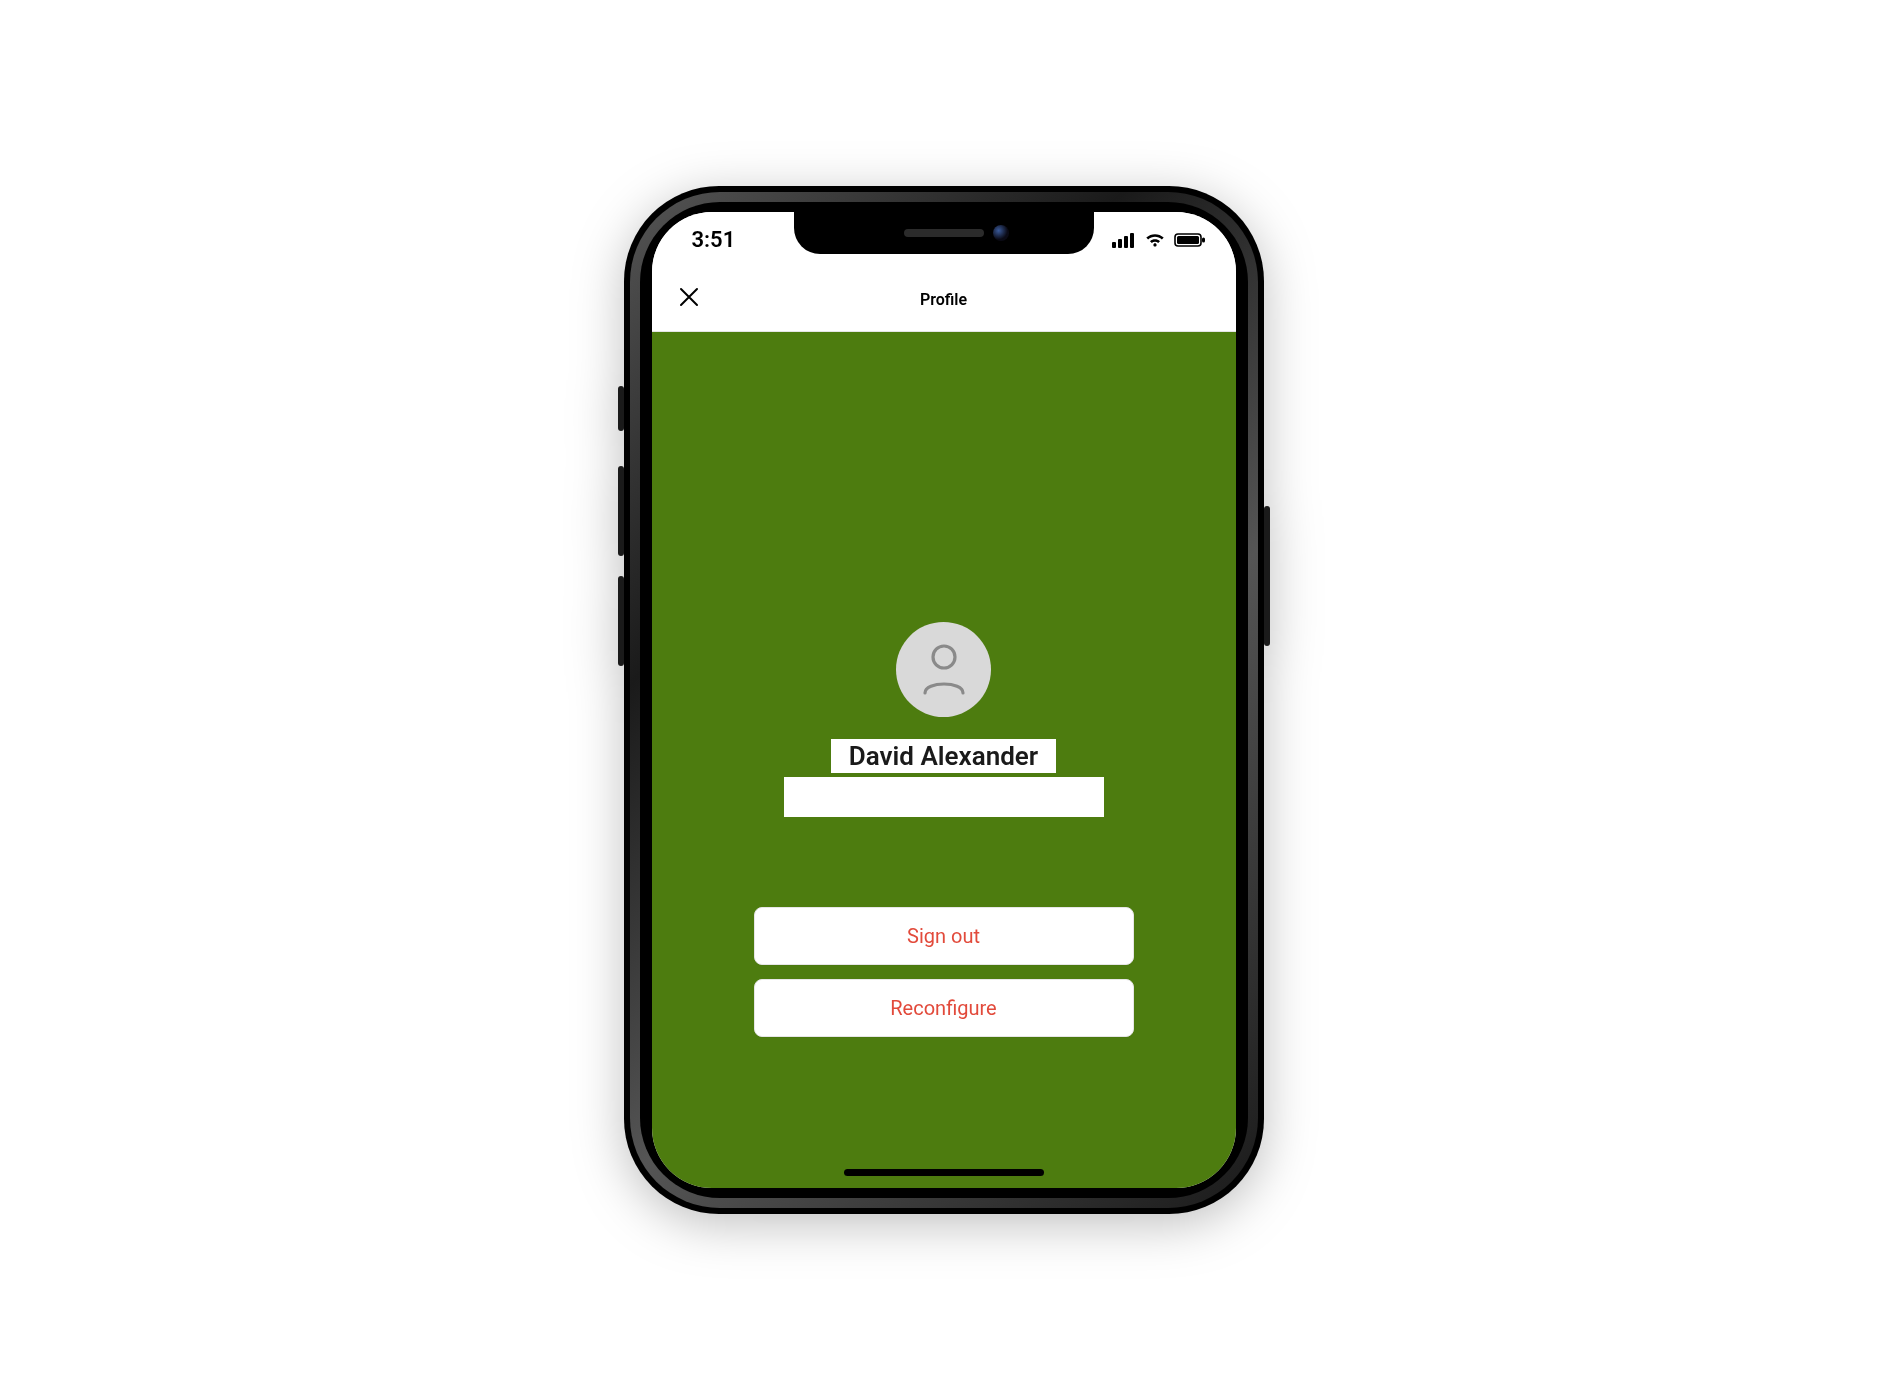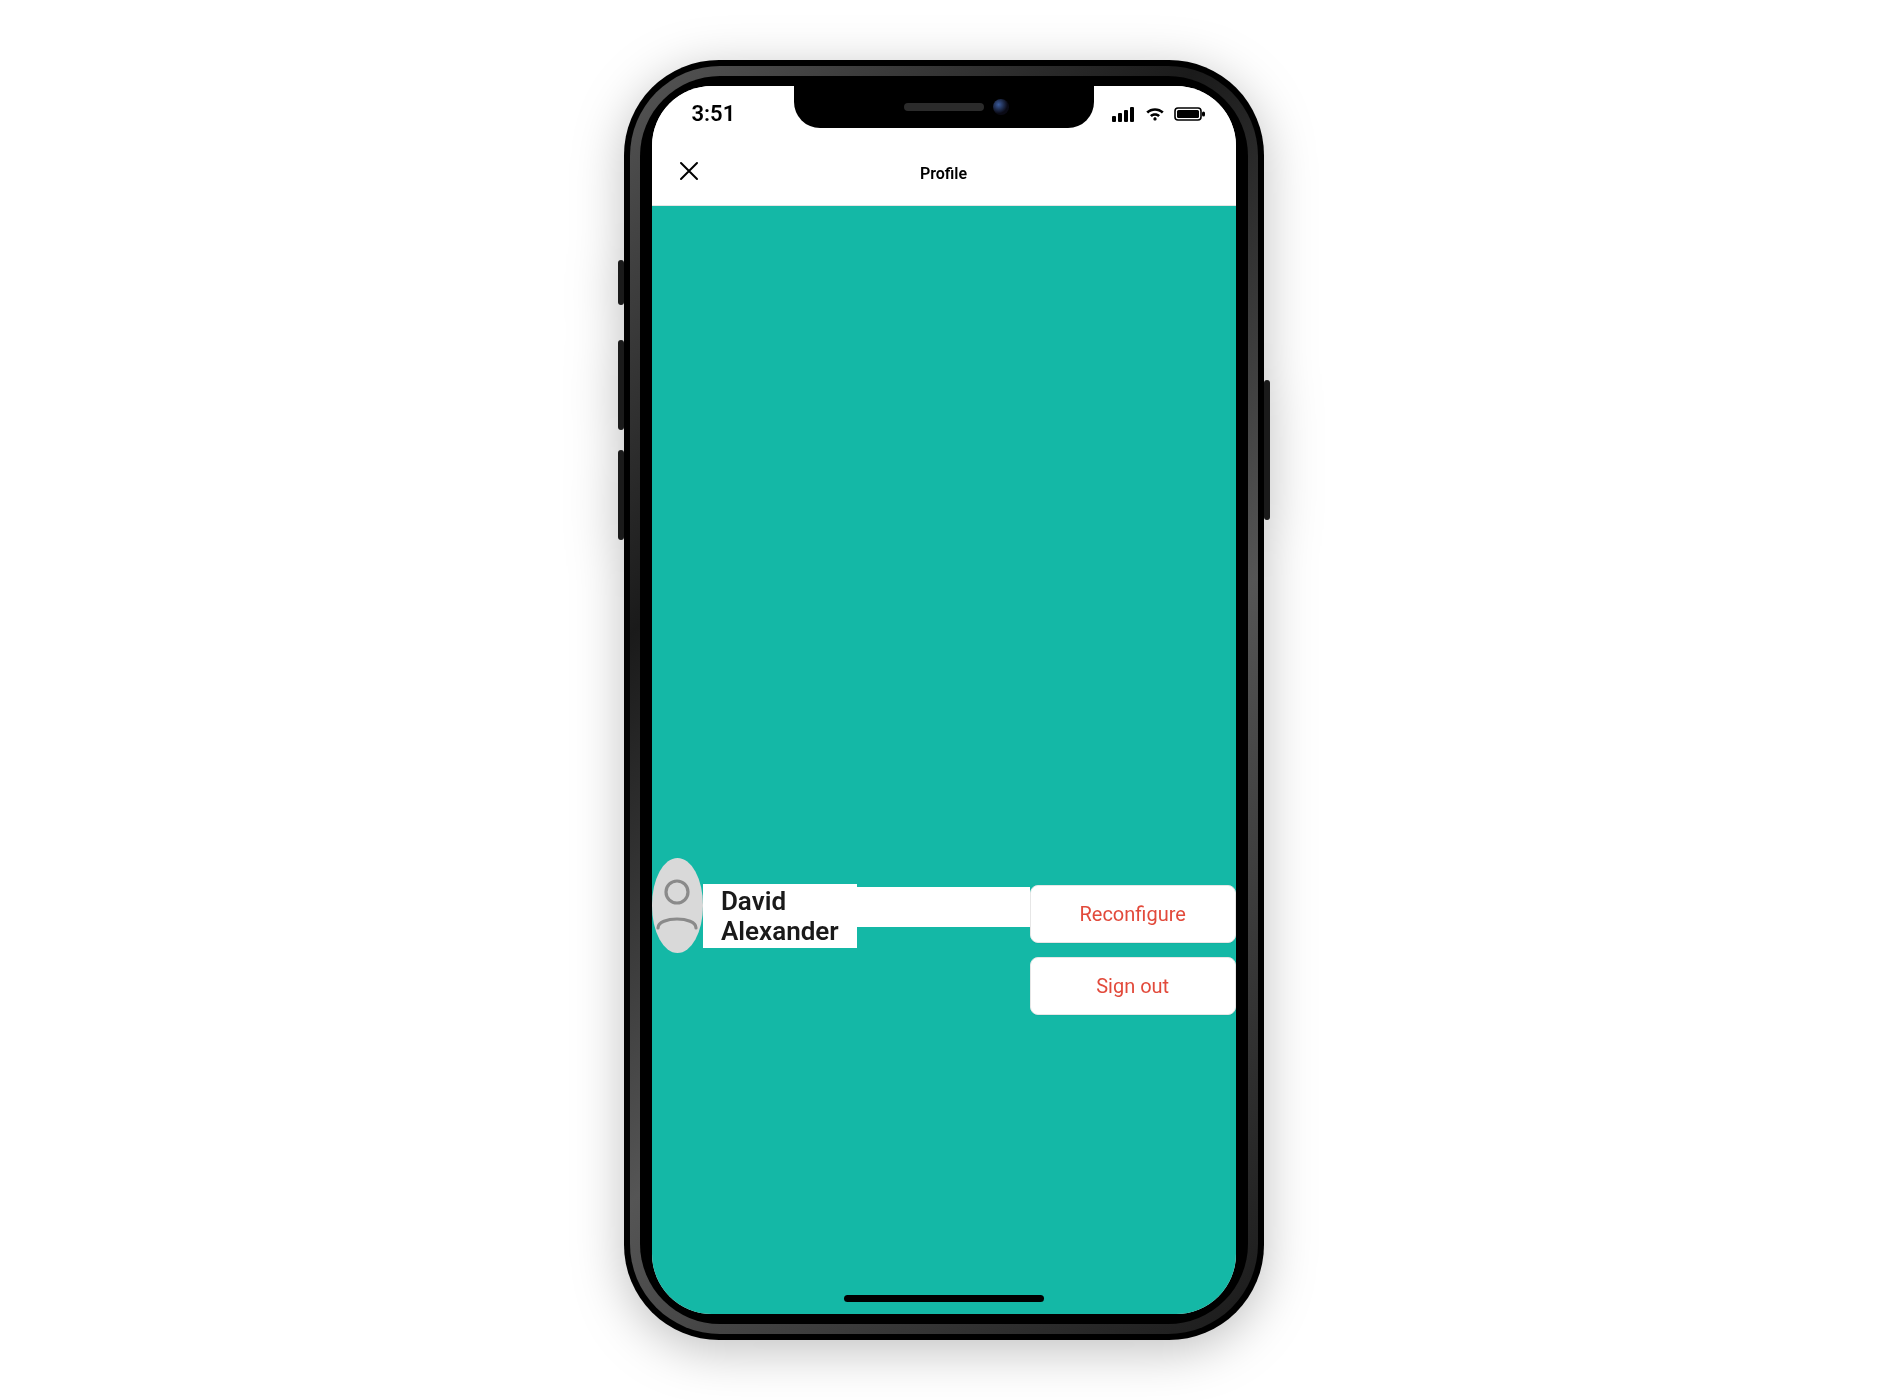--- a/index.html
+++ b/index.html
@@ -10,21 +10,21 @@
     font-family: -apple-system, BlinkMacSystemFont, "Segoe UI", Roboto, Helvetica, Arial, sans-serif;
     display: flex;
     align-items: center;
     justify-content: center;
   }
 
   
   .phone-wrap {
     position: relative;
     width: 640px;
-    height: 1280px;
+    height: 1028px;
     filter: drop-shadow(0 10px 25px rgba(0,0,0,.25));
   }
   .phone-outer {
     position: absolute; inset: 0;
     border-radius: 95px;
     background: #000;
   }
   .phone-shine {
     position: absolute; inset: 6px;
     border-radius: 90px;
@@ -138,23 +138,23 @@
     top:50%;
     transform:translateY(-50%);
     width:30px;height:30px;
     display:flex;align-items:center;justify-content:center;
     cursor:pointer;
   }
 
   
   .content {
     flex:1;
-    background:#14b8a6;
-    display:flex;
-    flex-direction:row;
+    background:#4d7c0f;
+    display:flex;
+    flex-direction:column;
     align-items:center;
     padding-top:290px;
   }
   .avatar {
     width:95px;height:95px;
     border-radius:50%;
     background:#d9d9d9;
     display:flex;
     align-items:center;
     justify-content:center;
@@ -263,23 +263,23 @@
           </svg>
         </span>
       </div>
       <div class="name-block">
         <span class="user-name">David Alexander</span>
       </div>
       <div class="sub-block"></div>
 
       <div class="btn-group">
         <div class="action-btn">
-          <span>Reconfigure</span>
+          <span>Sign out</span>
         </div>
         <div class="action-btn">
-          <span>Sign out</span>
+          <span>Reconfigure</span>
         </div>
       </div>
     </div>
 
     <div class="home-indicator"></div>
   </div>
 </div>
 
 </body></html>

